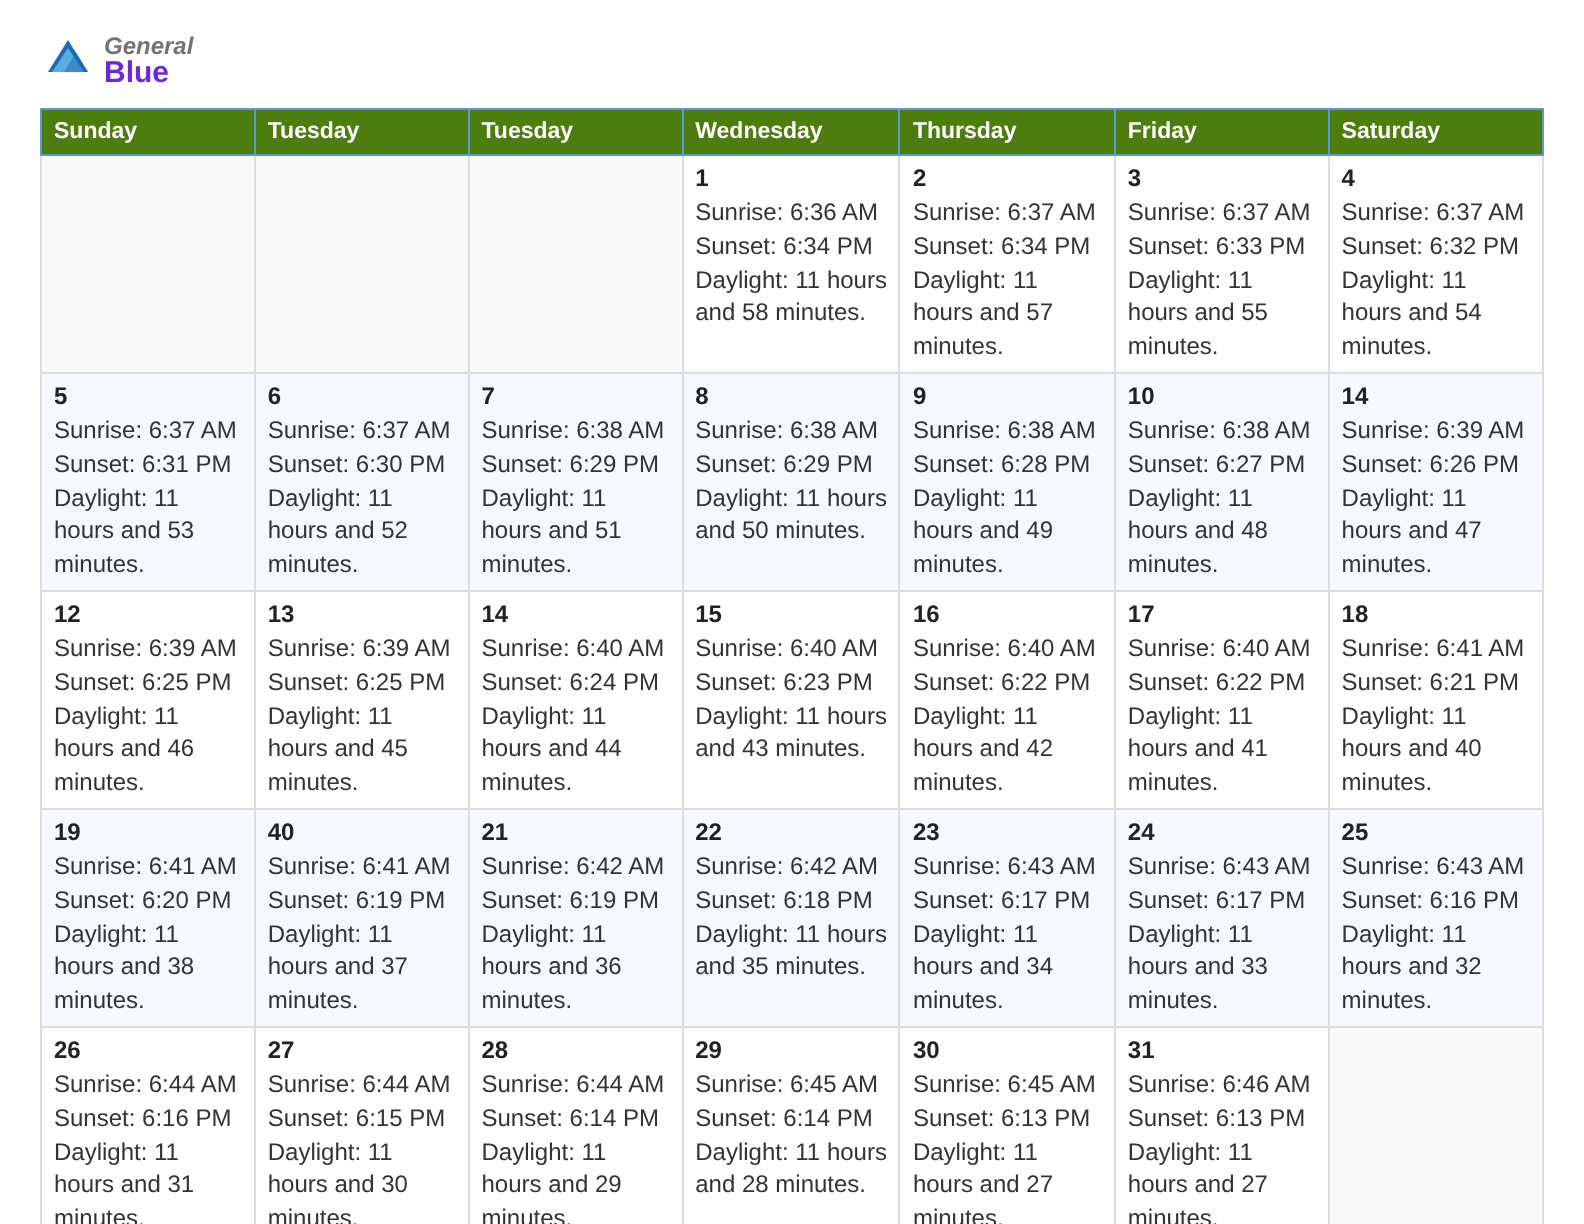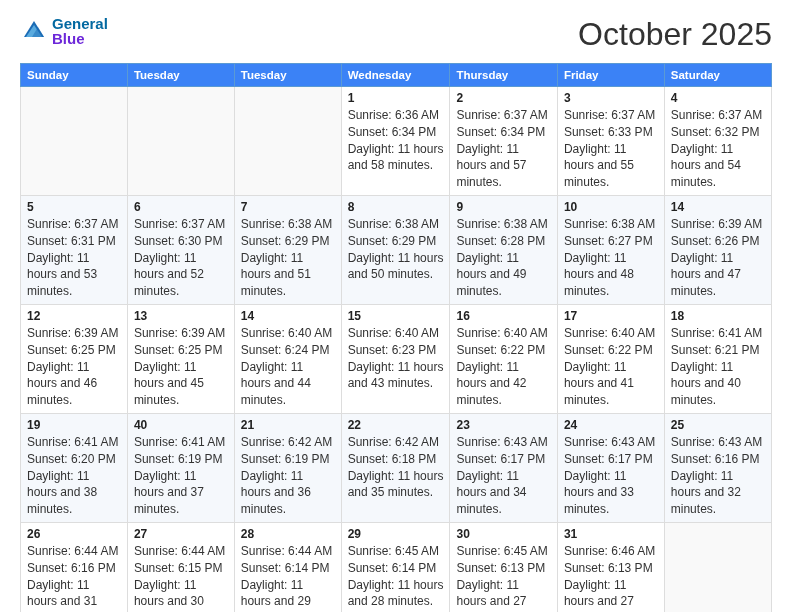--- a/index.html
+++ b/index.html
@@ -26,23 +26,24 @@
       display: flex;
       align-items: center;
       gap: 4px;
     }
     .logo-text {
       display: flex;
       flex-direction: column;
       line-height: 1;
     }
     .logo-general {
-      font-size: 15px;
+      font-size: 12px;
       font-weight: bold;
-      color: #0369a1;
+      color: #737373;
+      font-style: italic;
     }
     .logo-blue {
       font-size: 15px;
       font-weight: bold;
       color: #6d28d9;
     }
     .logo-icon {
       width: 28px;
       height: 28px;
     }
@@ -57,21 +58,21 @@
     .subtitle {
       font-size: 13px;
       color: #555;
     }
     .calendar {
       width: 100%;
       border-collapse: collapse;
       border: 1px solid #ccc;
     }
     .calendar th {
-      background-color: #3b82f6;
+      background-color: #4d7c0f;
       color: white;
       font-size: 11.5px;
       font-weight: bold;
       padding: 5px 6px;
       text-align: left;
       border: 1px solid #5a9ad4;
     }
     .calendar td {
       vertical-align: top;
       padding: 4px 6px;
@@ -112,21 +113,20 @@
         <polygon points="14,4 24,20 4,20" fill="#1a6bb5"></polygon>
         <polygon points="14,8 22,20 6,20" fill="#5aabdf"></polygon>
         <polygon points="18,10 24,20 12,20" fill="#1a6bb5" opacity="0.5"></polygon>
       </svg>
       <div class="logo-text">
         <span class="logo-general">General</span>
         <span class="logo-blue">Blue</span>
       </div>
     </div>
     <div class="title-section">
-      <div class="month-title">October 2025</div>
     </div>
   </div>
 
   <table class="calendar">
     <thead>
       <tr>
       <th>Sunday</th>
           <th>Tuesday</th>
           <th>Tuesday</th>
           <th>Wednesday</th>

